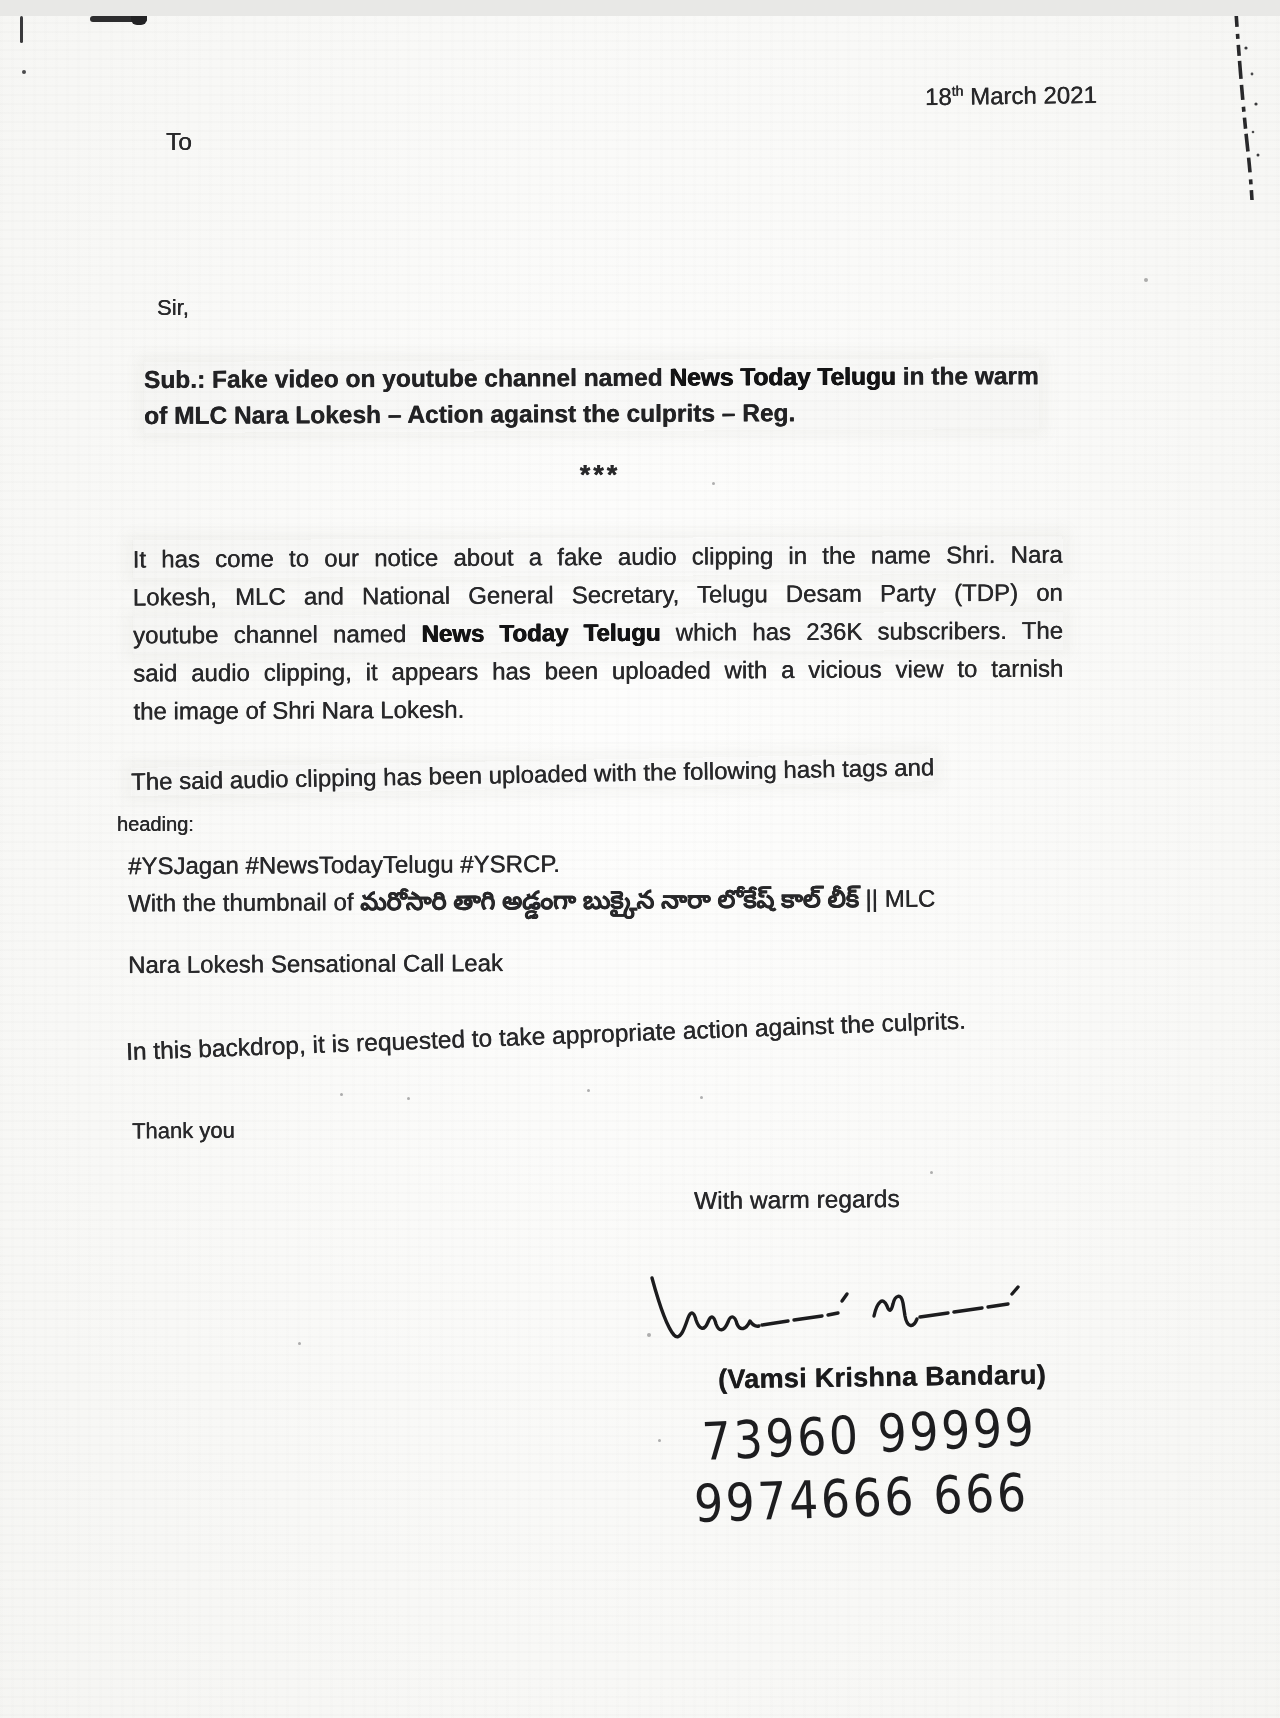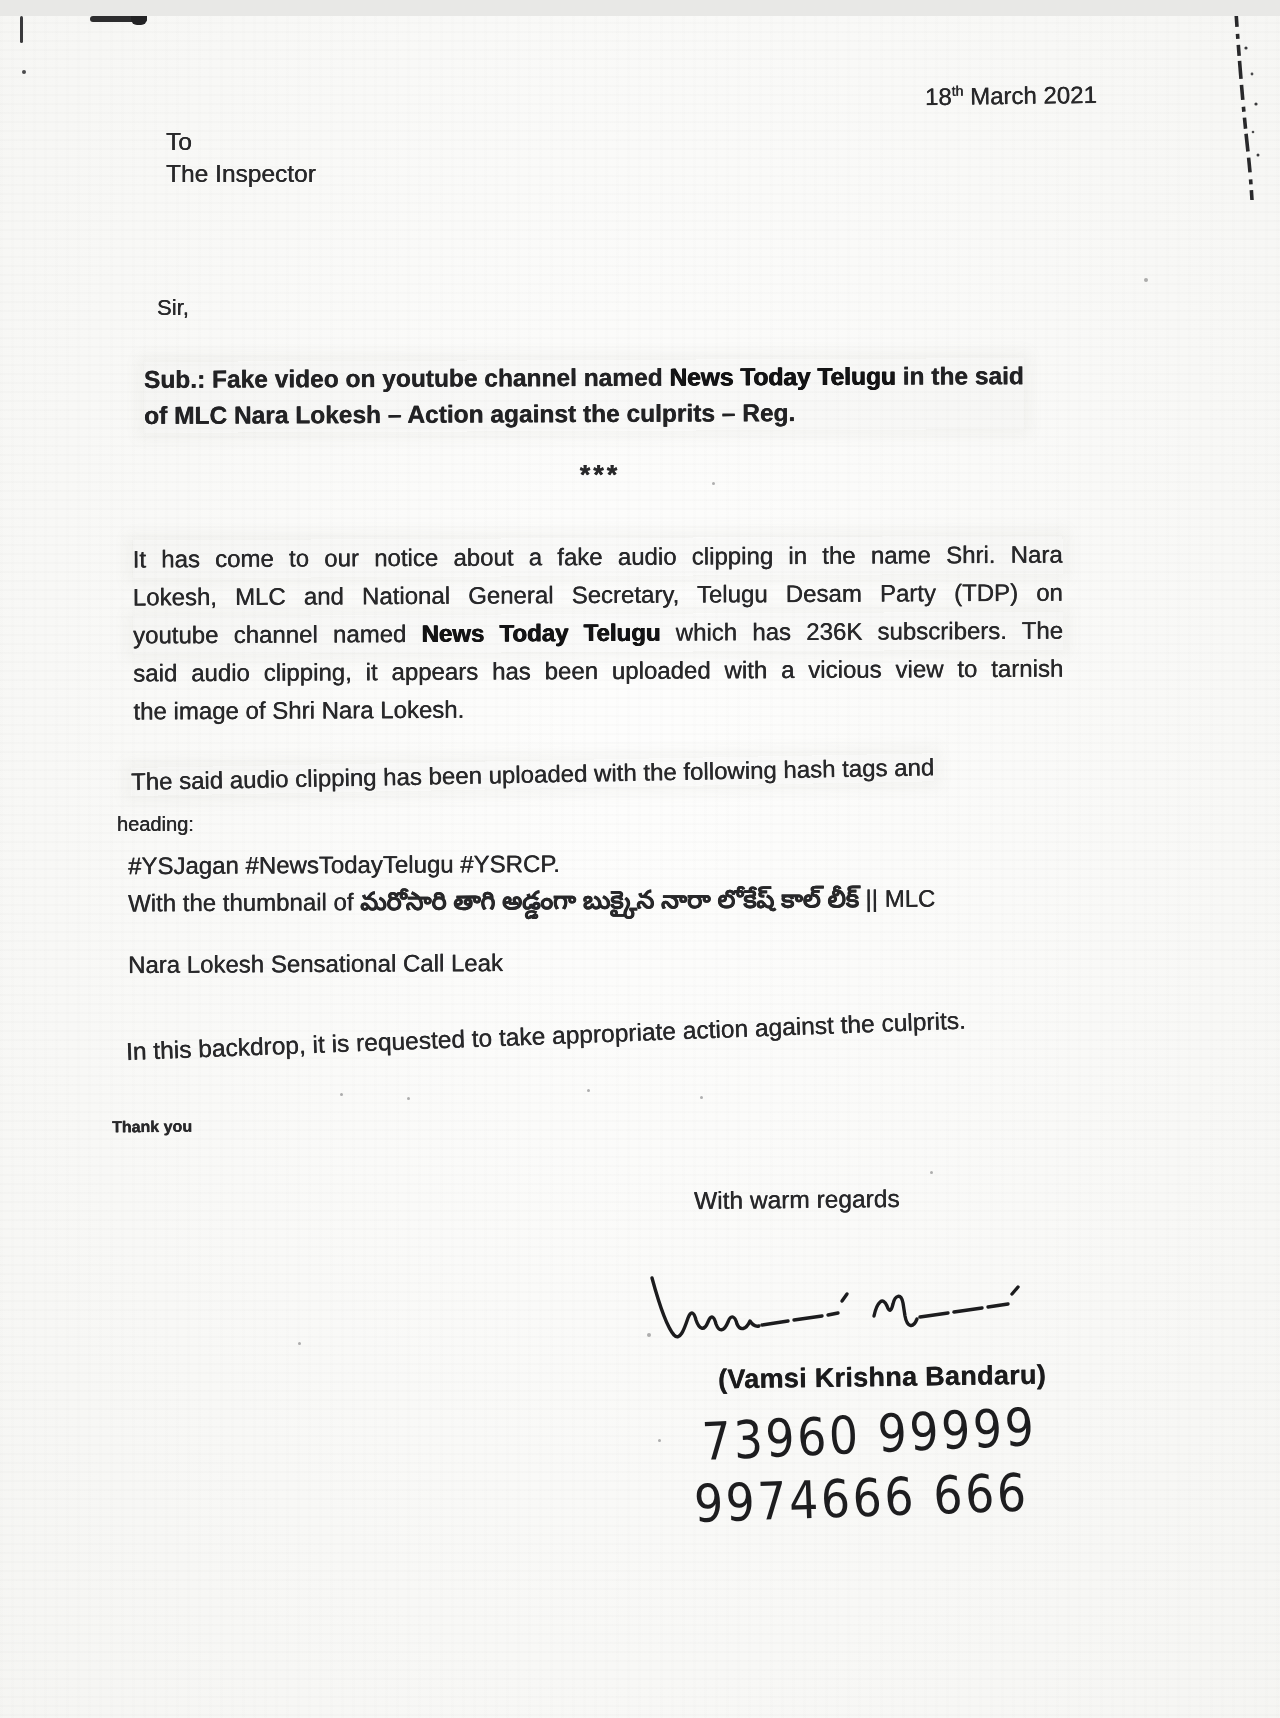--- a/index.html
+++ b/index.html
@@ -40,21 +40,21 @@
   .para1 .last{text-align:left;}
 
   .p2l1{left:131px;top:752px;font-size:24px;transform:rotate(-1.05deg);transform-origin:left center;}
   .p2l2{left:117px;top:797px;font-size:20px;}
   .p2l3{left:128px;top:835px;font-size:24px;transform:rotate(-0.3deg);}
   .p2l4{left:128px;top:870px;font-size:24px;transform:rotate(-0.35deg);}
   .p2l4 .telugu{font-size:25px;font-weight:700;text-shadow:0.4px 0 0 #1a1a1b;}
   .p2l5{left:128px;top:934px;font-size:24px;transform:rotate(-0.3deg);}
 
   .request{left:126px;top:1022px;font-size:24.5px;transform:rotate(-2.15deg);transform-origin:left center;}
-  .thanks{left:112px;top:1102px;font-size:16px;transform:rotate(-0.5deg);font-weight:bold;}
+  .thanks{left:132px;top:1102px;font-size:22px;transform:rotate(-0.5deg);}
   .regards{left:694px;top:1170px;font-size:24.5px;transform:rotate(-0.6deg);}
 
   .sig{left:636px;top:1256px;width:400px;height:92px;}
   .signame{left:718px;top:1346px;font-size:27px;font-weight:700;color:#1b1b1c;transform:rotate(-0.8deg);letter-spacing:0.3px;}
 
   .phone{font-family:"DejaVu Sans",sans-serif;color:#1d1d1f;font-weight:400;letter-spacing:3px;white-space:nowrap;}
   .phone1{left:702px;top:1396px;font-size:52px;transform:rotate(-2.6deg) scaleX(0.88);transform-origin:left center;}
   .phone2{left:694px;top:1458px;font-size:52px;transform:rotate(-2deg) scaleX(0.88);transform-origin:left center;}
 
   
@@ -92,28 +92,27 @@
   <div class="abs speck" style="left:647px;top:1317px;width:4px;height:4px;"></div>
   <div class="abs speck" style="left:658px;top:1423px;width:3px;height:3px;"></div>
   <div class="abs speck" style="left:298px;top:1326px;width:3px;height:3px;"></div>
 
   <div class="abs ink date">
     <span>18</span><sup>th</sup><span> March 2021</span>
   </div>
 
   <div class="abs ink address">
     <div>To</div>
-    <div>The Inspector</div>
   </div>
 
   <div class="abs ink greeting">Sir,</div>
 
   <div class="abs ink subject band">
     <div class="line">
-      <span>Sub.: Fake video on youtube channel named </span><span class="xb">News Today Telugu</span><span> in the said</span>
+      <span>Sub.: Fake video on youtube channel named </span><span class="xb">News Today Telugu</span><span> in the warm</span>
     </div>
     <div class="line">of MLC Nara Lokesh – Action against the culprits – Reg.</div>
   </div>
 
   <div class="abs ink stars">***</div>
 
   <div class="abs ink para1">
     <div class="jl band">It has come to our notice about a fake audio clipping in the name Shri. Nara</div>
     <div class="jl">Lokesh, MLC and National General Secretary, Telugu Desam Party (TDP) on</div>
     <div class="jl band">

